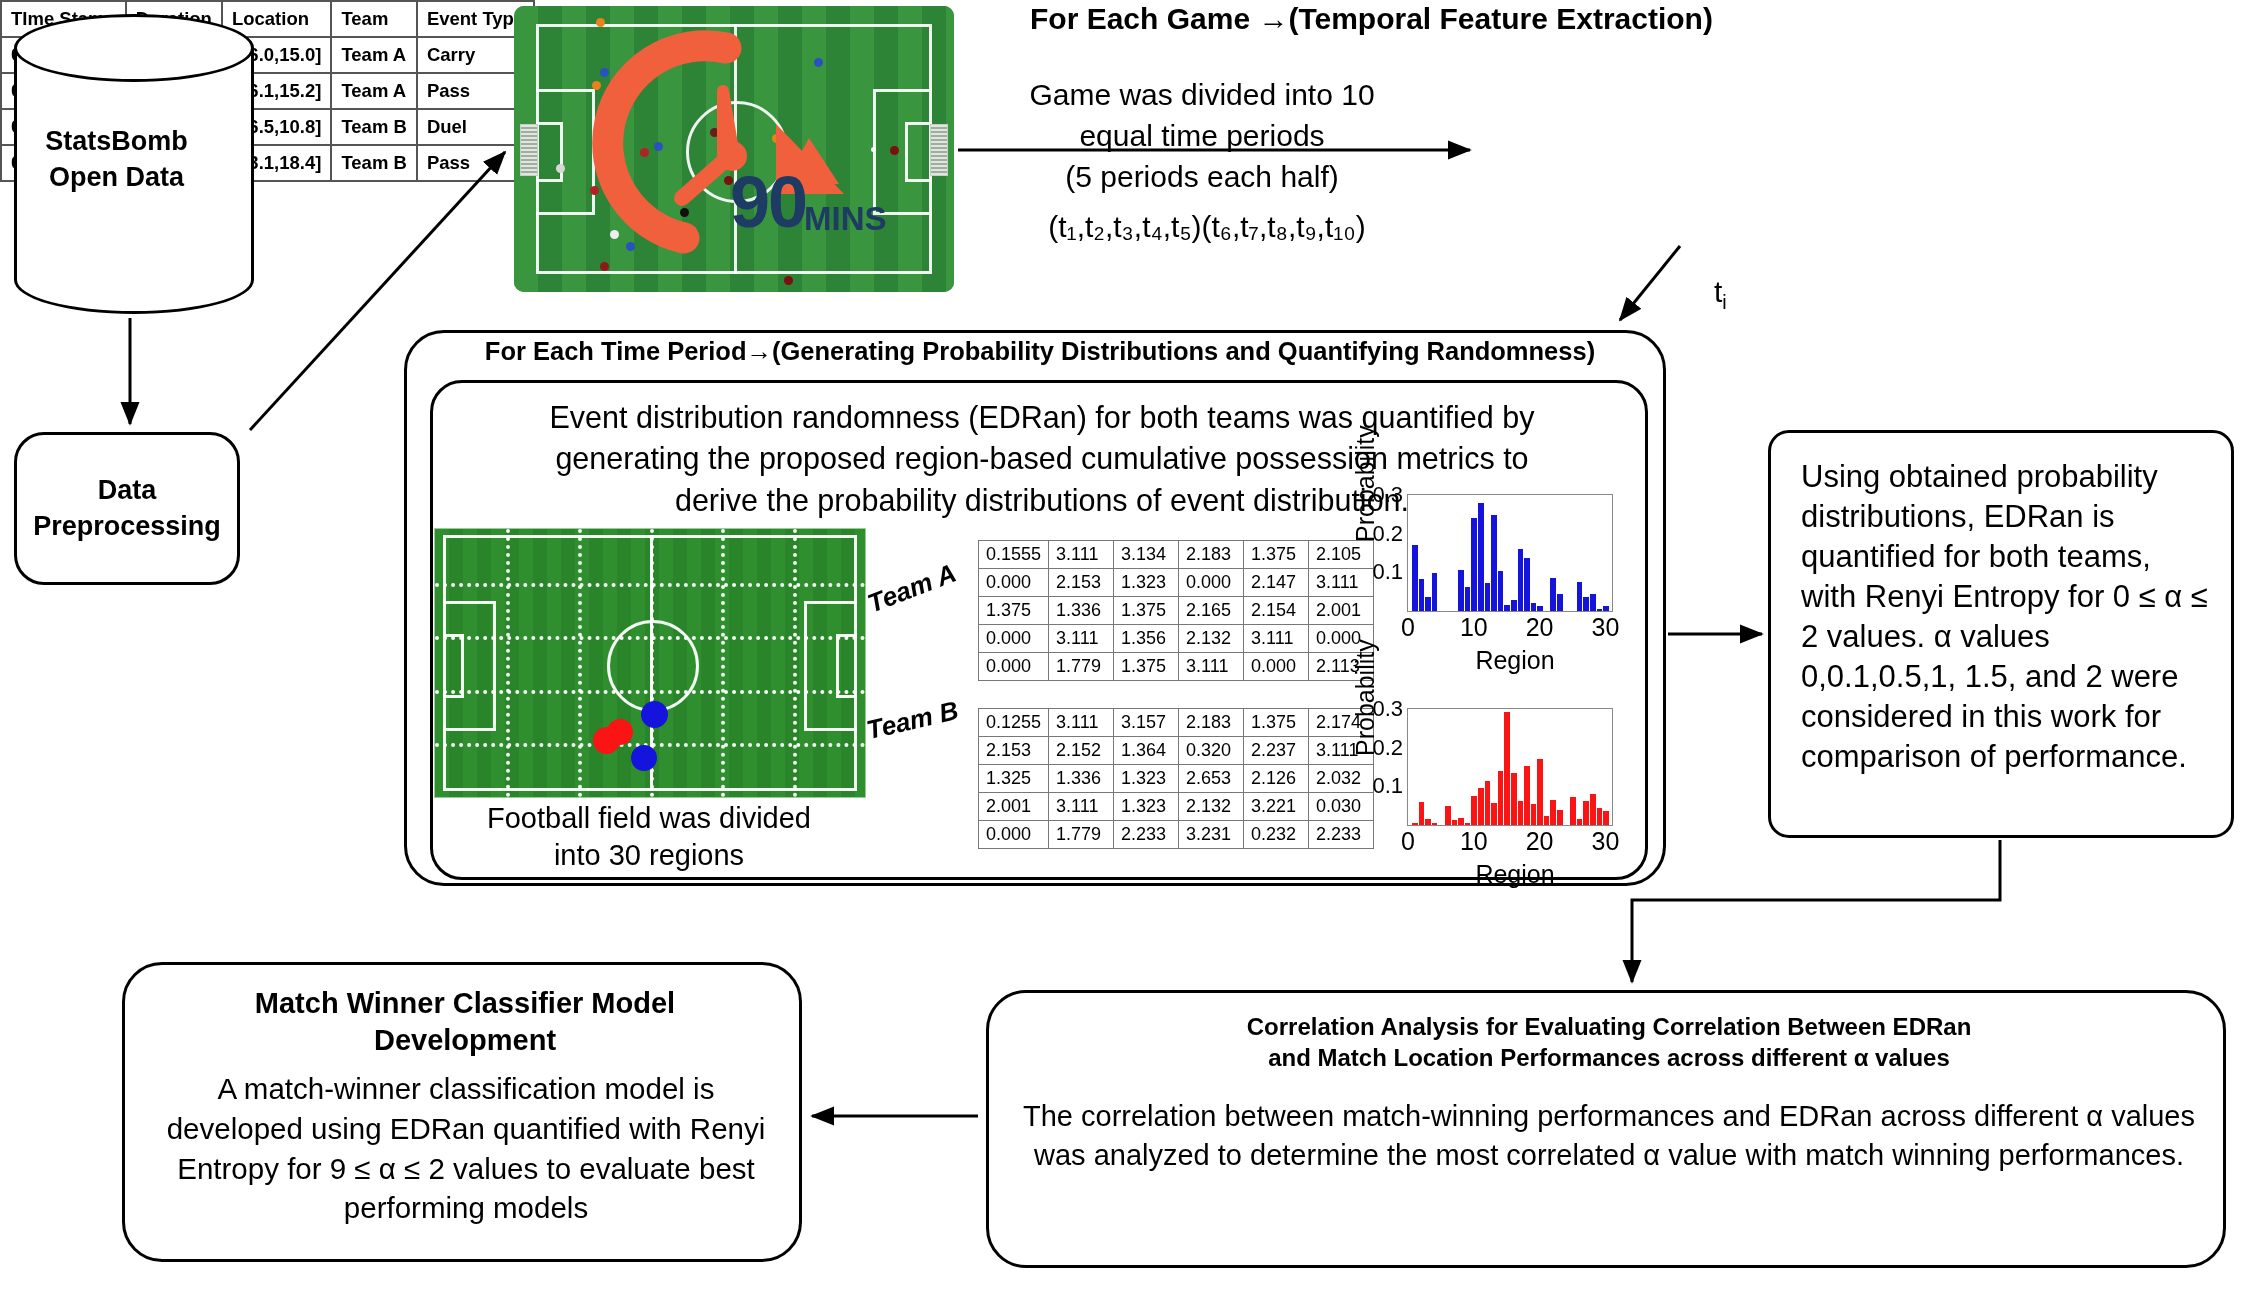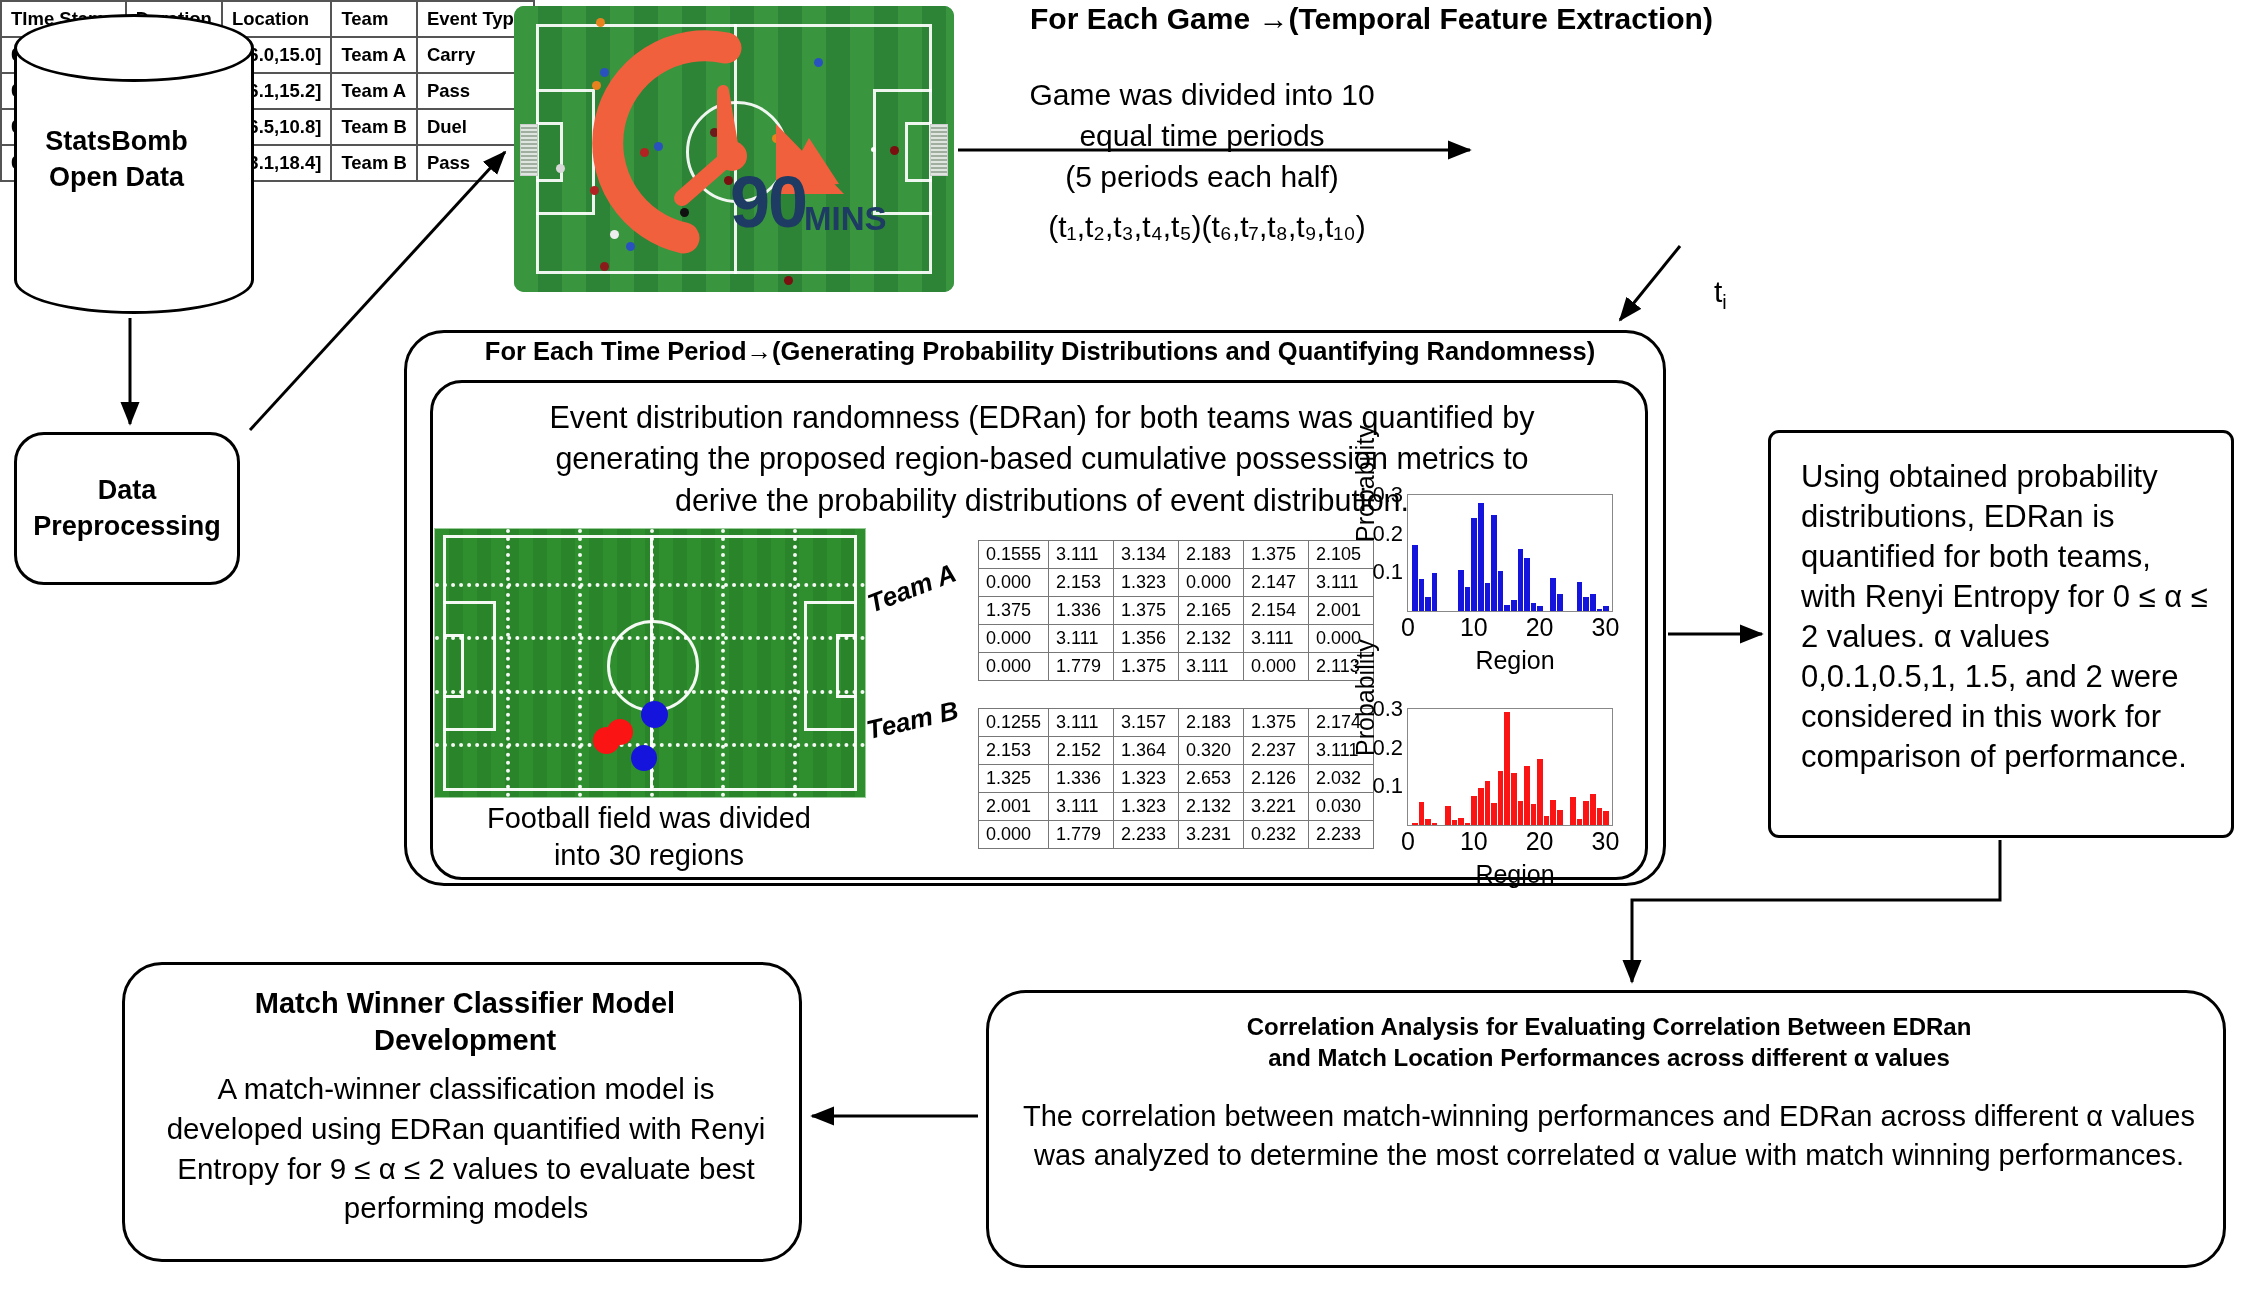--- a/index.html
+++ b/index.html
@@ -22,21 +22,21 @@
       font-size:27px;font-weight:bold;line-height:1.32;}
 
   
   #prep-box{left:14px;top:432px;width:226px;height:153px;border-radius:30px;}
   #prep-box .lbl{font-size:27px;font-weight:bold;line-height:1.3;width:100%;}
 
   #period-outer{left:404px;top:330px;width:1262px;height:556px;border-radius:40px;}
   #period-inner{left:430px;top:380px;width:1218px;height:500px;border-radius:32px;}
   #period-title{left:440px;top:337px;width:1200px;text-align:center;font-size:25.5px;font-weight:bold;}
 
-  #renyi-box{left:1768px;top:430px;width:466px;height:408px;border-radius:11px;}
+  #renyi-box{left:1768px;top:430px;width:466px;height:408px;border-radius:21px;}
   #renyi-box .txt{position:absolute;left:30px;top:24px;width:412px;font-size:31px;line-height:1.29;}
 
   #mw-box{left:122px;top:962px;width:680px;height:300px;border-radius:40px;}
   #mw-title{position:absolute;left:26px;top:20px;width:628px;text-align:center;font-size:29px;
       font-weight:bold;line-height:1.28;}
   #mw-txt{position:absolute;left:24px;top:104px;width:634px;text-align:center;font-size:29.5px;line-height:1.35;}
 
   #corr-box{left:986px;top:990px;width:1240px;height:278px;border-radius:40px;}
   #corr-title{position:absolute;left:30px;top:18px;width:1180px;text-align:center;font-size:24px;
       font-weight:bold;line-height:1.3;}

